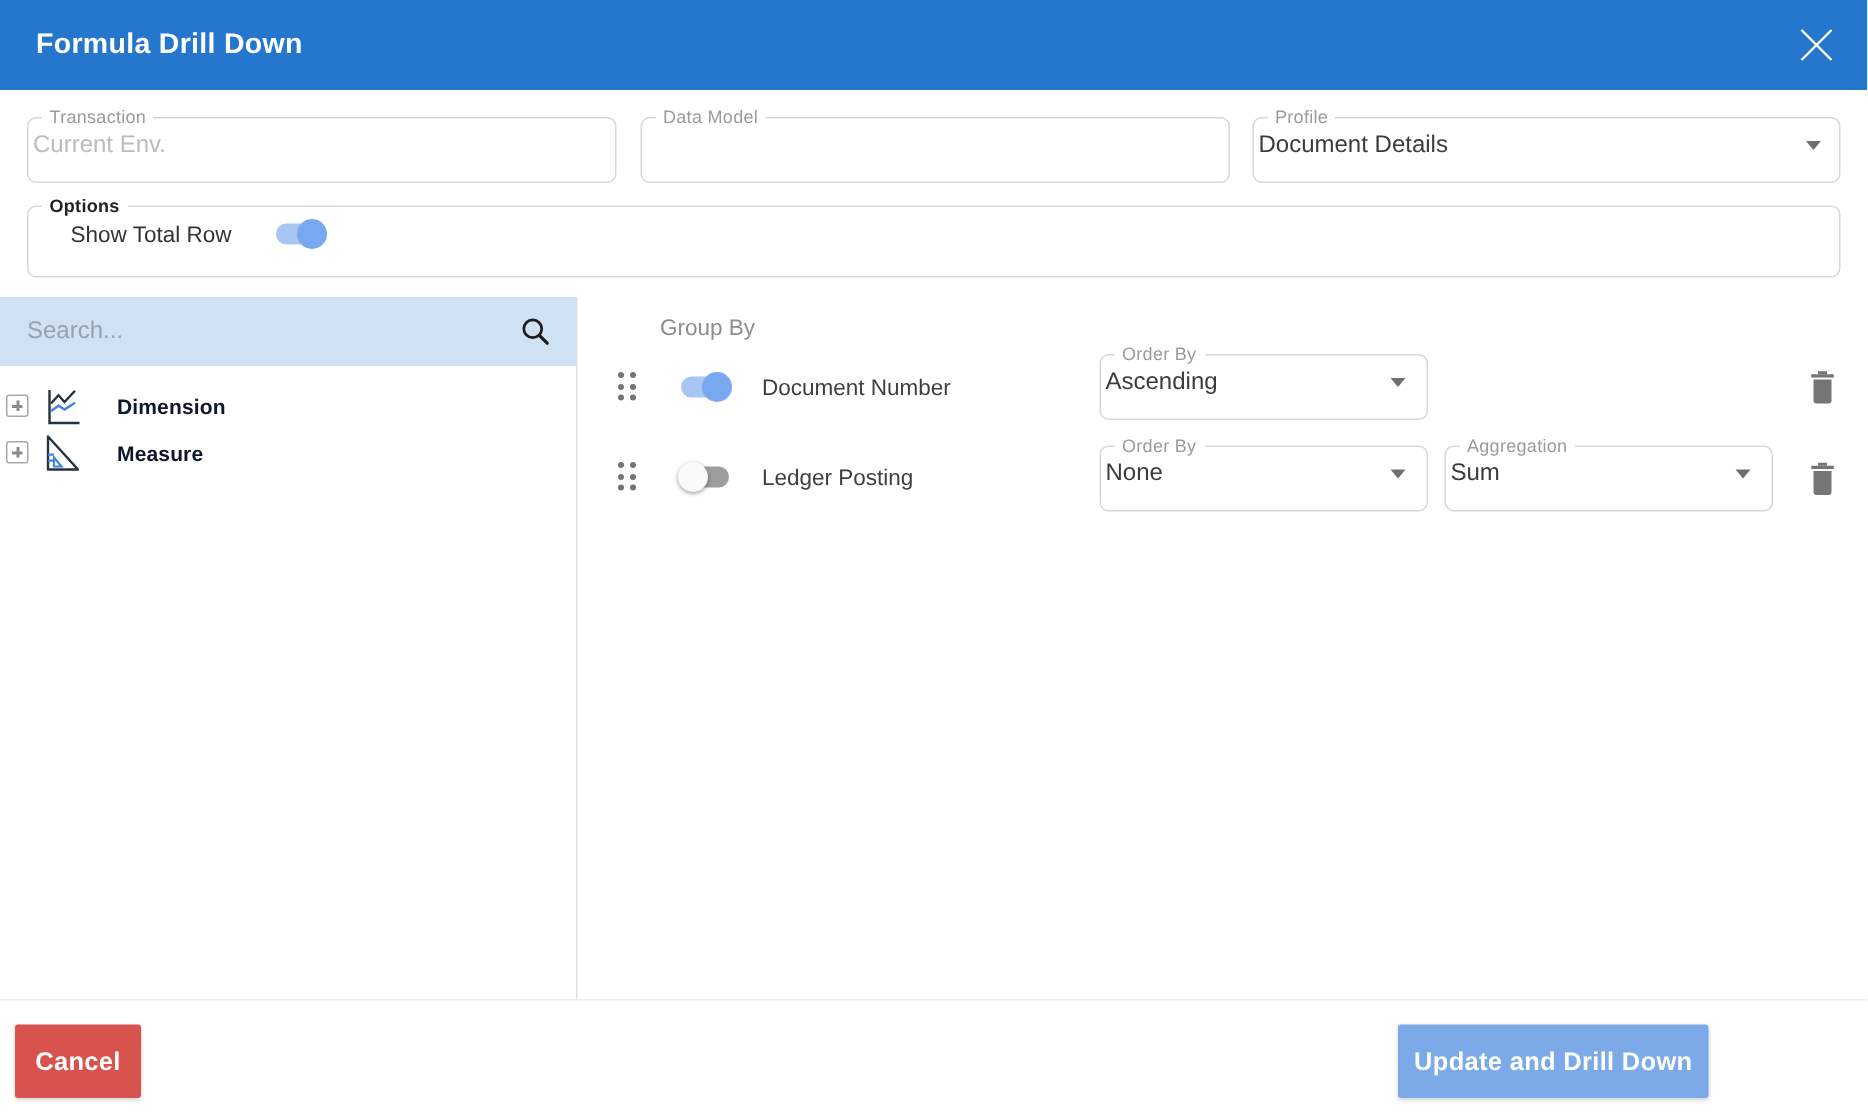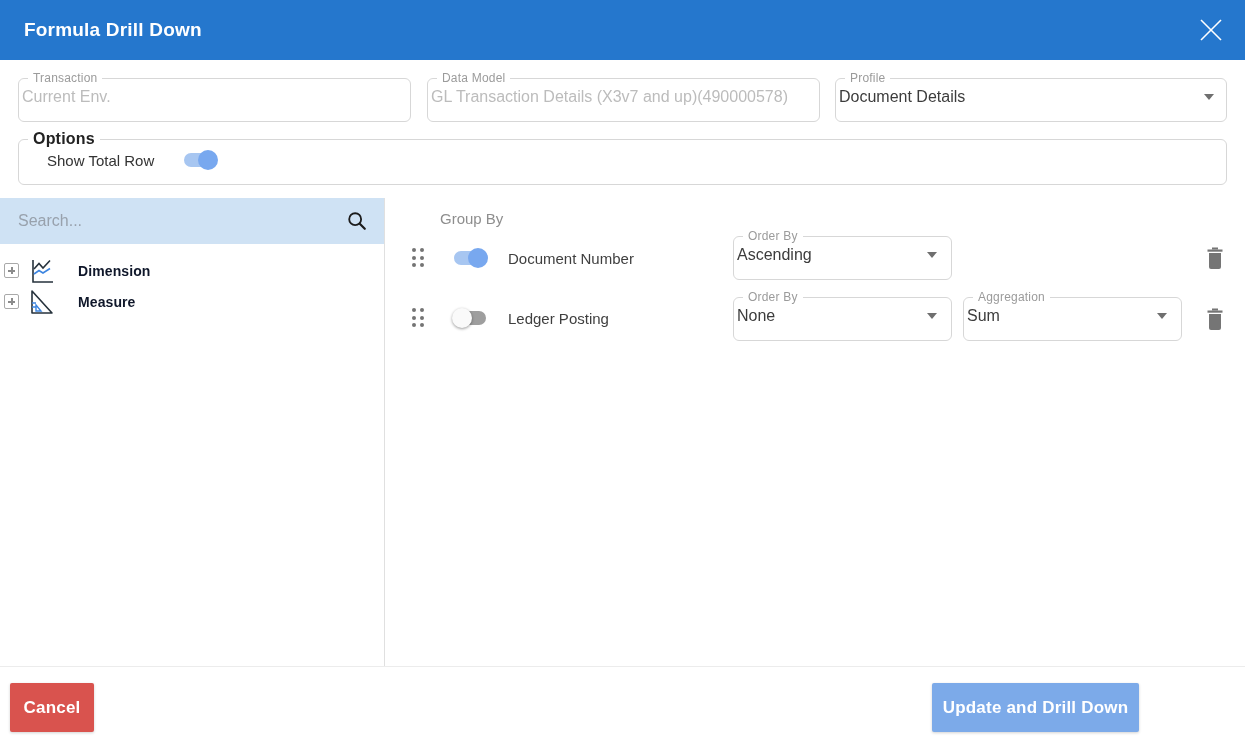--- a/index.html
+++ b/index.html
@@ -13,21 +13,21 @@
 
   
   fieldset.outl { position:absolute; border:1px solid #d7d7d7; border-radius:6px; background:#fff; }
   fieldset.outl legend { font-size:12px; color:#9b9b9b; padding:0 5px; margin-left:9px; letter-spacing:.2px; }
   fieldset.outl .fval { padding:3px 12px 0 3px; font-size:16px; color:#3c3c3c; display:flex; align-items:center; }
   fieldset.outl input { border:none; outline:none; width:100%; font-size:16px; color:#3c3c3c; font-family:"Liberation Sans",sans-serif; background:transparent; padding:3px 0 0 3px; }
   fieldset.outl input::placeholder { color:#bcbcbc; }
   .caret { width:0; height:0; border-left:5px solid transparent; border-right:5px solid transparent; border-top:6px solid #6f6f6f; margin-left:auto; }
 
   fieldset.options { left:18px; top:130px; width:1209px; height:55px; }
-  fieldset.options legend { color:#222; font-weight:700; font-size:16px; }
+  fieldset.options legend { color:#222; font-weight:700; font-size:12px; }
   .options-row { display:flex; align-items:center; padding-left:28px; margin-top:2px; gap:28px; }
   .options-label { font-size:15px; color:#333; }
 
   
   .switch { position:relative; width:36px; height:20px; flex:0 0 auto; cursor:pointer; }
   .switch .track { position:absolute; left:2px; top:3px; width:32px; height:14px; border-radius:7px; }
   .switch .knob  { position:absolute; top:0; width:20px; height:20px; border-radius:50%; }
   .switch.on  .track { background:#a7c6f1; }
   .switch.on  .knob  { left:16px; background:#78a8ef; }
   .switch.off .track { background:#9e9e9e; }
@@ -77,21 +77,20 @@
     </div>
   </div>
 
   <fieldset class="outl" style="left:18px; top:71px; width:393px; height:51px;">
     <legend>Transaction</legend>
     <input type="text" placeholder="Current Env." style="">
   </fieldset>
 
   <fieldset class="outl" style="left:427px; top:71px; width:393px; height:51px;">
     <legend>Data Model</legend>
-    <input type="text" placeholder="GL Transaction Details (X3v7 and up)(490000578)" style="">
   </fieldset>
 
   <fieldset class="outl sel" style="left:835px; top:71px; width:392px; height:51px;">
     <legend>Profile</legend>
     <div class="fval">
       <span>Document Details</span>
       <span class="caret"></span>
     </div>
   </fieldset>
 

